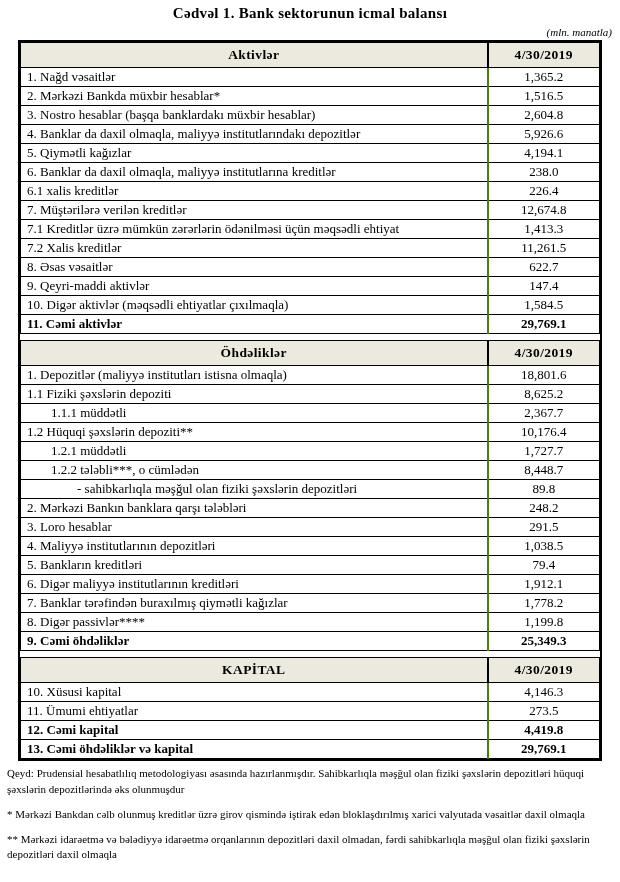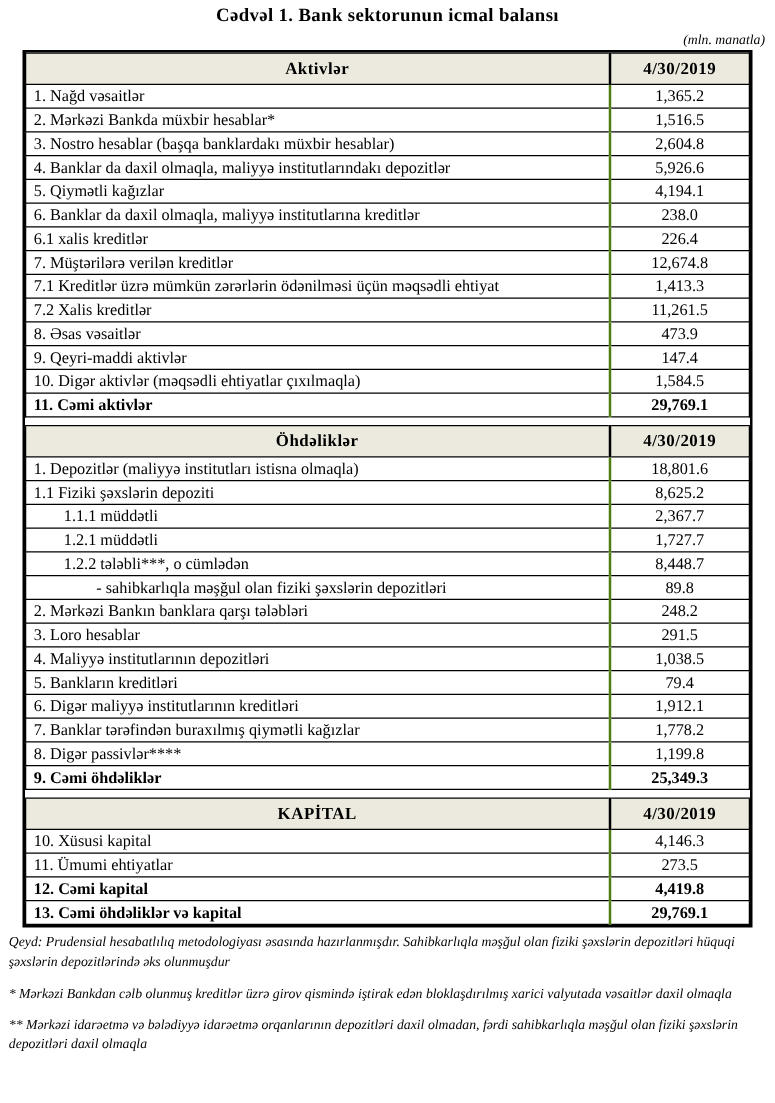--- a/index.html
+++ b/index.html
@@ -62,21 +62,20 @@
   td.spacer {
     height:7px;
     line-height:7px;
     padding:0;
     border-left:none;
     border-right:none;
     background:#fff;
   }
   .notes {
     margin:5px 7px 0 7px;
-    font-style:italic;
     font-size:11px;
     line-height:1.42;
   }
   .note { margin-bottom:9px; }
   .note:first-child { margin-bottom:10px; }
 </style>
 </head>
 <body>
 
 <div class="page">
@@ -128,21 +127,21 @@
           <tr>
             <td class="label">7.1 Kreditlər üzrə mümkün zərərlərin ödənilməsi üçün məqsədli ehtiyat</td>
             <td class="value">1,413.3</td>
           </tr>
           <tr>
             <td class="label">7.2 Xalis kreditlər</td>
             <td class="value">11,261.5</td>
           </tr>
           <tr>
             <td class="label">8.  Əsas vəsaitlər</td>
-            <td class="value">473.9</td>
+            <td class="value">622.7</td>
           </tr>
           <tr>
             <td class="label">9. Qeyri-maddi aktivlər</td>
             <td class="value">147.4</td>
           </tr>
           <tr>
             <td class="label">10. Digər aktivlər (məqsədli ehtiyatlar çıxılmaqla)</td>
             <td class="value">1,584.5</td>
           </tr>
           <tr class="bold">
@@ -162,20 +161,24 @@
             <td class="label">1. Depozitlər (maliyyə institutları istisna olmaqla)</td>
             <td class="value">18,801.6</td>
           </tr>
           <tr>
             <td class="label">1.1 Fiziki şəxslərin depoziti</td>
             <td class="value">8,625.2</td>
           </tr>
           <tr>
             <td class="label indent-1">1.1.1 müddətli</td>
             <td class="value">2,367.7</td>
+          </tr>
+          <tr>
+            <td class="label">1.2 Hüquqi şəxslərin depoziti**</td>
+            <td class="value">10,176.4</td>
           </tr>
           <tr>
             <td class="label indent-1">1.2.1 müddətli</td>
             <td class="value">1,727.7</td>
           </tr>
           <tr>
             <td class="label indent-1">1.2.2 tələbli***, o cümlədən</td>
             <td class="value">8,448.7</td>
           </tr>
           <tr>

